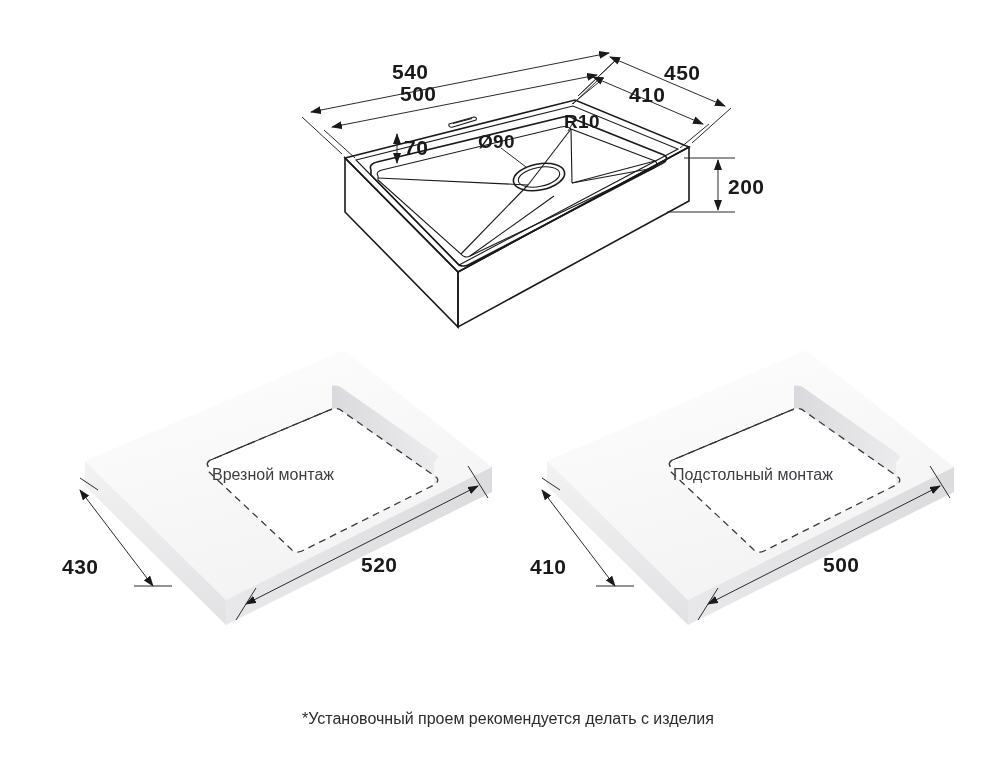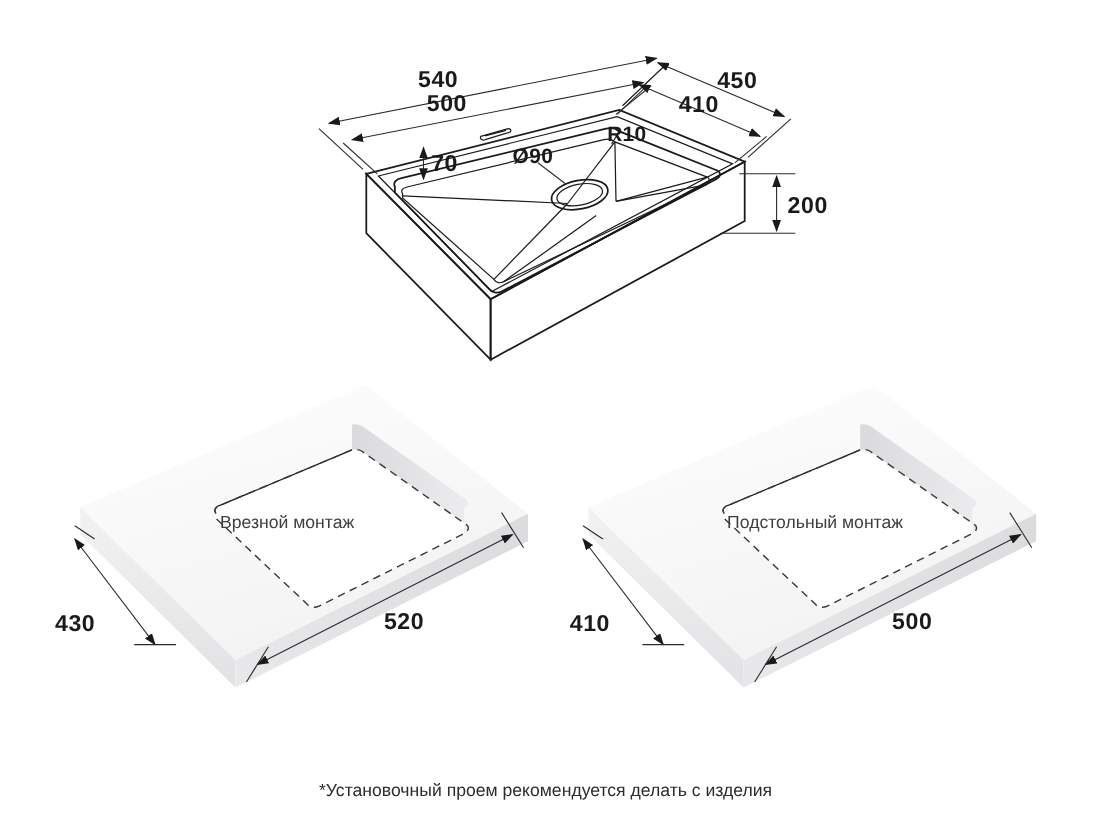--- a/index.html
+++ b/index.html
@@ -9,21 +9,21 @@
   }
   body {
     width: 1000px;
     height: 758px;
     position: relative;
     overflow: hidden;
     font-family: "Liberation Sans", sans-serif;
   }
   #sheet {
     position: absolute;
-    left: 0; top: 0;
+    left: 12px; top: 0;
     width: 792px;
     height: 758px;
   }
   svg { display: block; }
   .dimtext {
     font-family: "Liberation Sans", sans-serif;
     font-weight: bold;
     font-size: 21px;
     fill: #1a1a1a;
     letter-spacing: 0.5px;

